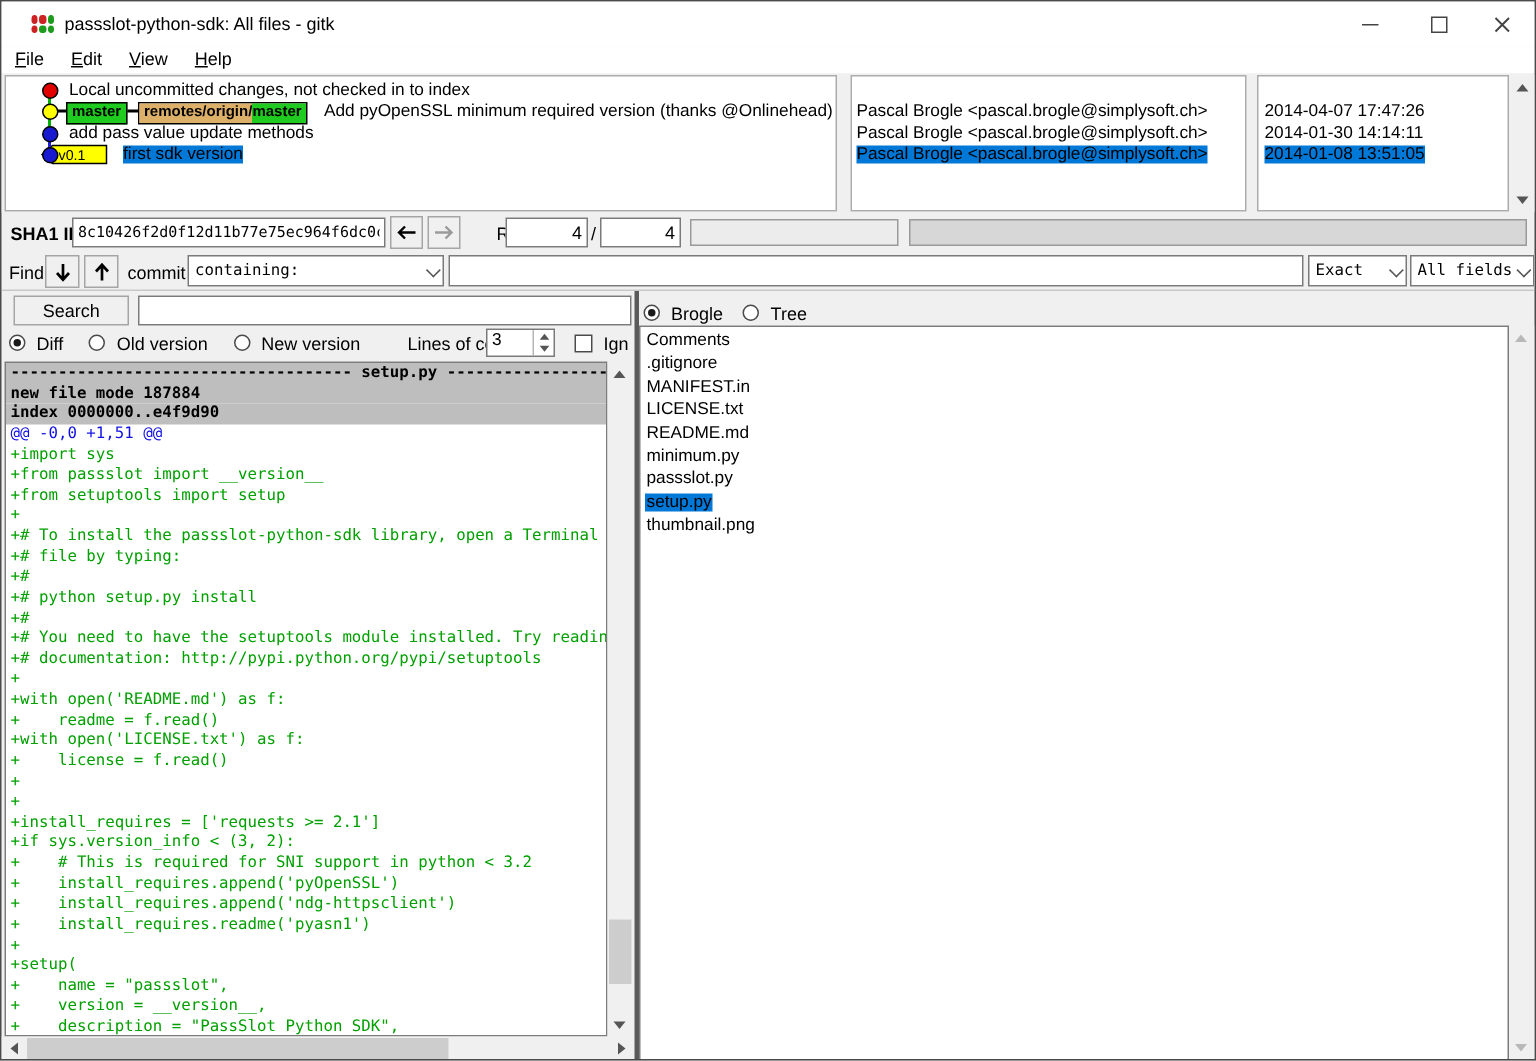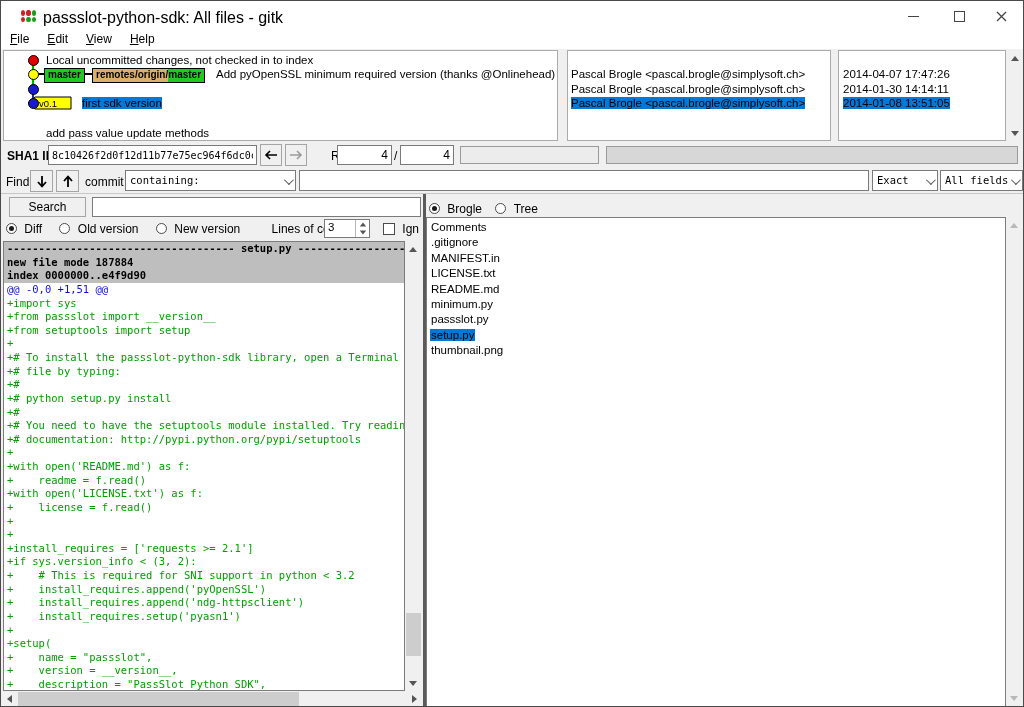--- a/index.html
+++ b/index.html
@@ -7,21 +7,21 @@
     position:relative;width:1024px;height:707px;box-sizing:border-box;
     background:#f0f0f0;border:1px solid #4a4a4a;overflow:hidden;
     font-family:"Liberation Sans",sans-serif;font-size:12px;color:#000;
   }
   
   .titlebar{position:absolute;left:0;top:0;width:1022px;height:30px;background:#fff;}
   .app-icon{position:absolute;left:20px;top:9px;width:15px;height:12px;display:grid;
     grid-template-columns:repeat(3,1fr);grid-template-rows:repeat(2,1fr);gap:1px;}
   .app-icon i{border-radius:50%;}
   .app-icon i.r{background:#cc2222;} .app-icon i.g{background:#1c9c1c;}
-  .title-text{position:absolute;left:42px;top:8px;font-size:16px;white-space:nowrap;}
+  .title-text{position:absolute;left:42px;top:8px;font-size:12px;white-space:nowrap;}
   .winbtn{position:absolute;top:0;width:44px;height:30px;display:flex;align-items:center;justify-content:center;}
   .wb-min{left:890px;} .wb-max{left:936px;} .wb-close{left:978px;}
   .glyph-min{width:11px;height:1px;background:#444;}
   .glyph-max{width:9px;height:9px;border:1px solid #444;background:#fff;}
   
   .menubar{position:absolute;left:0;top:30px;width:1022px;height:18px;background:#fff;}
   .menu-item{display:inline-block;padding:1px 9px;cursor:default;}
   
   .commit-area{position:absolute;left:0;top:48px;width:1022px;height:93px;background:#f0f0f0;}
   .cpanel{position:absolute;top:1px;height:91px;background:#fff;border:1px solid #ababab;box-sizing:border-box;overflow:hidden;}
@@ -136,21 +136,21 @@
 
       <div class="crow" style="left:42px;top:1.5px;">Local uncommitted changes, not checked in to index</div>
 
       <div class="reflabel branch-label" style="left:40px;top:16.5px;">master</div>
       <div class="reflabel remote-label" style="left:88px;top:16.5px;">
           <span class="pfx">remotes/origin/</span>
           <span class="nm">master</span>
         </div>
       <div class="crow" style="left:212px;top:16px;">Add pyOpenSSL minimum required version (thanks @Onlinehead)</div>
 
-      <div class="crow" style="left:42px;top:30.5px;margin-top:44px;">add pass value update methods</div>
+      <div class="crow" style="left:42px;top:30.5px;">add pass value update methods</div>
 
       <svg style="position:absolute;left:23px;top:45px;" width="46" height="14">
         <polygon points="1,7 8,1 44,1 44,13 8,13" fill="var(--c-tag-bg,#ffff00)" stroke="#000" stroke-width="1"></polygon>
         <text x="12" y="10.5" font-size="9.5" font-family="Liberation Sans, sans-serif">v0.1</text>
       </svg>
       <div class="crow" style="left:78px;top:45px;"><span class="sel">first sdk version</span></div>
     </div>
 
     <div class="cpanel author-panel">
         <div class="crow" style="left: 3px; top: 16px;"><span>Pascal Brogle &lt;pascal.brogle@simplysoft.ch&gt;</span></div>
@@ -271,21 +271,21 @@
         <div class="dline add">+    readme = f.read()</div>
         <div class="dline add">+with open('LICENSE.txt') as f:</div>
         <div class="dline add">+    license = f.read()</div>
         <div class="dline add">+</div>
         <div class="dline add">+</div>
         <div class="dline add">+install_requires = ['requests &gt;= 2.1']</div>
         <div class="dline add">+if sys.version_info &lt; (3, 2):</div>
         <div class="dline add">+    # This is required for SNI support in python &lt; 3.2</div>
         <div class="dline add">+    install_requires.append('pyOpenSSL')</div>
         <div class="dline add">+    install_requires.append('ndg-httpsclient')</div>
-        <div class="dline add">+    install_requires.setup('pyasn1')</div>
+        <div class="dline add">+    install_requires.readme('pyasn1')</div>
         <div class="dline add">+</div>
         <div class="dline add">+setup(</div>
         <div class="dline add">+    name = "passslot",</div>
         <div class="dline add">+    version = __version__,</div>
         <div class="dline add">+    description = "PassSlot Python SDK",</div>
       </div>
 
     <div class="scrollbar" style="left:404px;top:47px;width:17px;height:450px;">
       <div class="sb-btn" style="top:0;">
           <div class="tri tri-up"></div>

